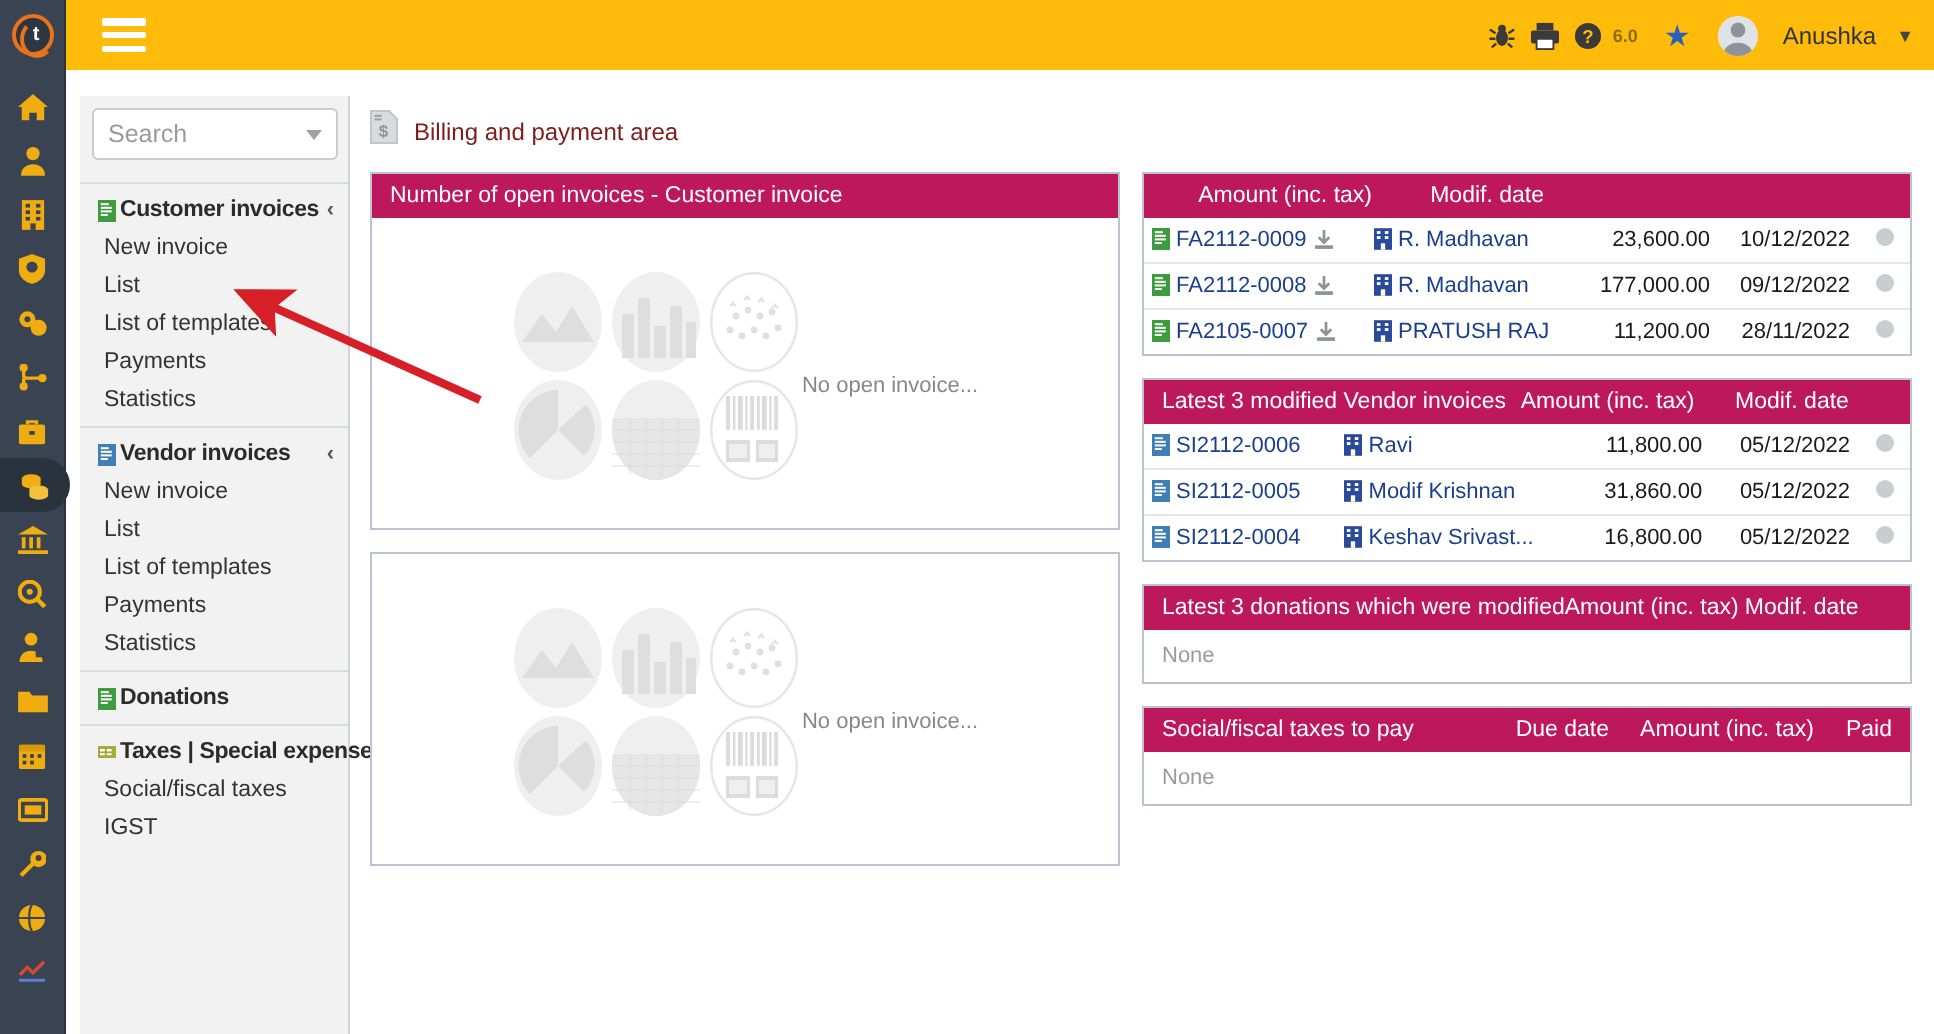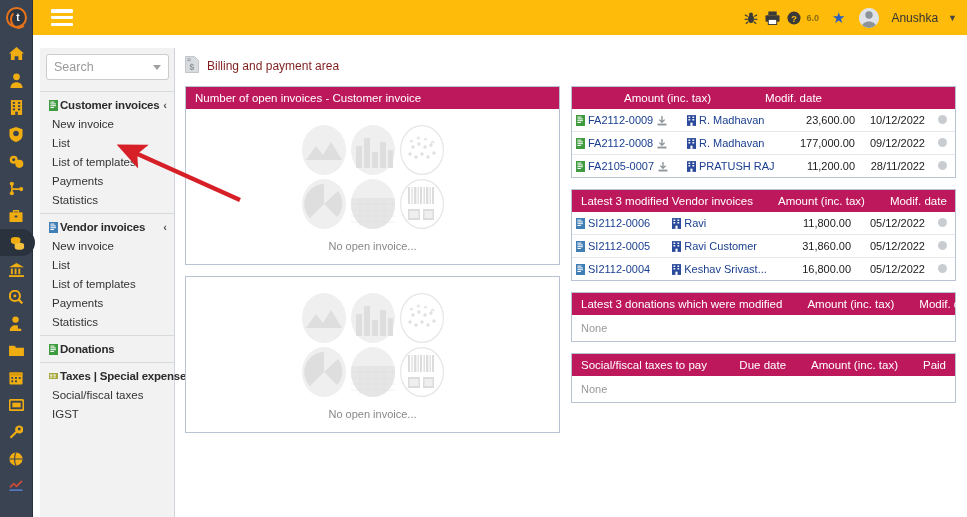--- a/index.html
+++ b/index.html
@@ -140,25 +140,25 @@
     margin-bottom: 11px;
   }
   .panel-head {
     background: #be185d;
     color: #ffffff;
     font-size: 11.5px;
     padding: 5px 9px;
     display: flex; align-items: center;
   }
   .panel-head .ph-title { flex: 1; white-space: nowrap; }
-  .panel-head .ph-col { text-align: right; white-space: nowrap; margin-left: 25px; }
+  .panel-head .ph-col { text-align: right; white-space: nowrap; }
 
   .chart-body {
     height: 155px;
-    display: flex; flex-direction: column;
+    display: flex; flex-direction: row;
     align-items: center; justify-content: center;
     padding: 8px 0 6px 0;
   }
   .chart-grid {
     display: grid;
     grid-template-columns: repeat(3, 47px);
     grid-template-rows: repeat(2, 52px);
     gap: 2px;
     justify-items: center; align-items: center;
   }
@@ -796,21 +796,21 @@
                 <td class="c-party">
                   <svg class="inline-ic" width="9" height="11" viewBox="0 0 10 12">
                       <rect width="10" height="12" fill="#2b4a9b"></rect>
                       <g fill="#fff">
                         <rect x="1.6" y="1.6" width="2" height="1.6"></rect>
                         <rect x="6" y="1.6" width="2" height="1.6"></rect>
                         <rect x="1.6" y="4.4" width="2" height="1.6"></rect>
                         <rect x="6" y="4.4" width="2" height="1.6"></rect>
                         <rect x="3.8" y="8.4" width="2.4" height="3.6"></rect>
                       </g>
-                    </svg><span class="party-link">Ravi Customer</span>
+                    </svg><span class="party-link">Modif Krishnan</span>
                 </td>
                 <td class="c-amt">31,860.00</td>
                 <td class="c-date">05/12/2022</td>
                 <td class="c-dot"><span class="dot"></span></td>
               </tr>
               <tr>
                 <td class="c-id">
                   <svg class="inline-ic" width="9" height="11" viewBox="0 0 9 11">
                       <rect width="9" height="11" fill="#3f7fb5"></rect>
                       <g fill="#fff">

